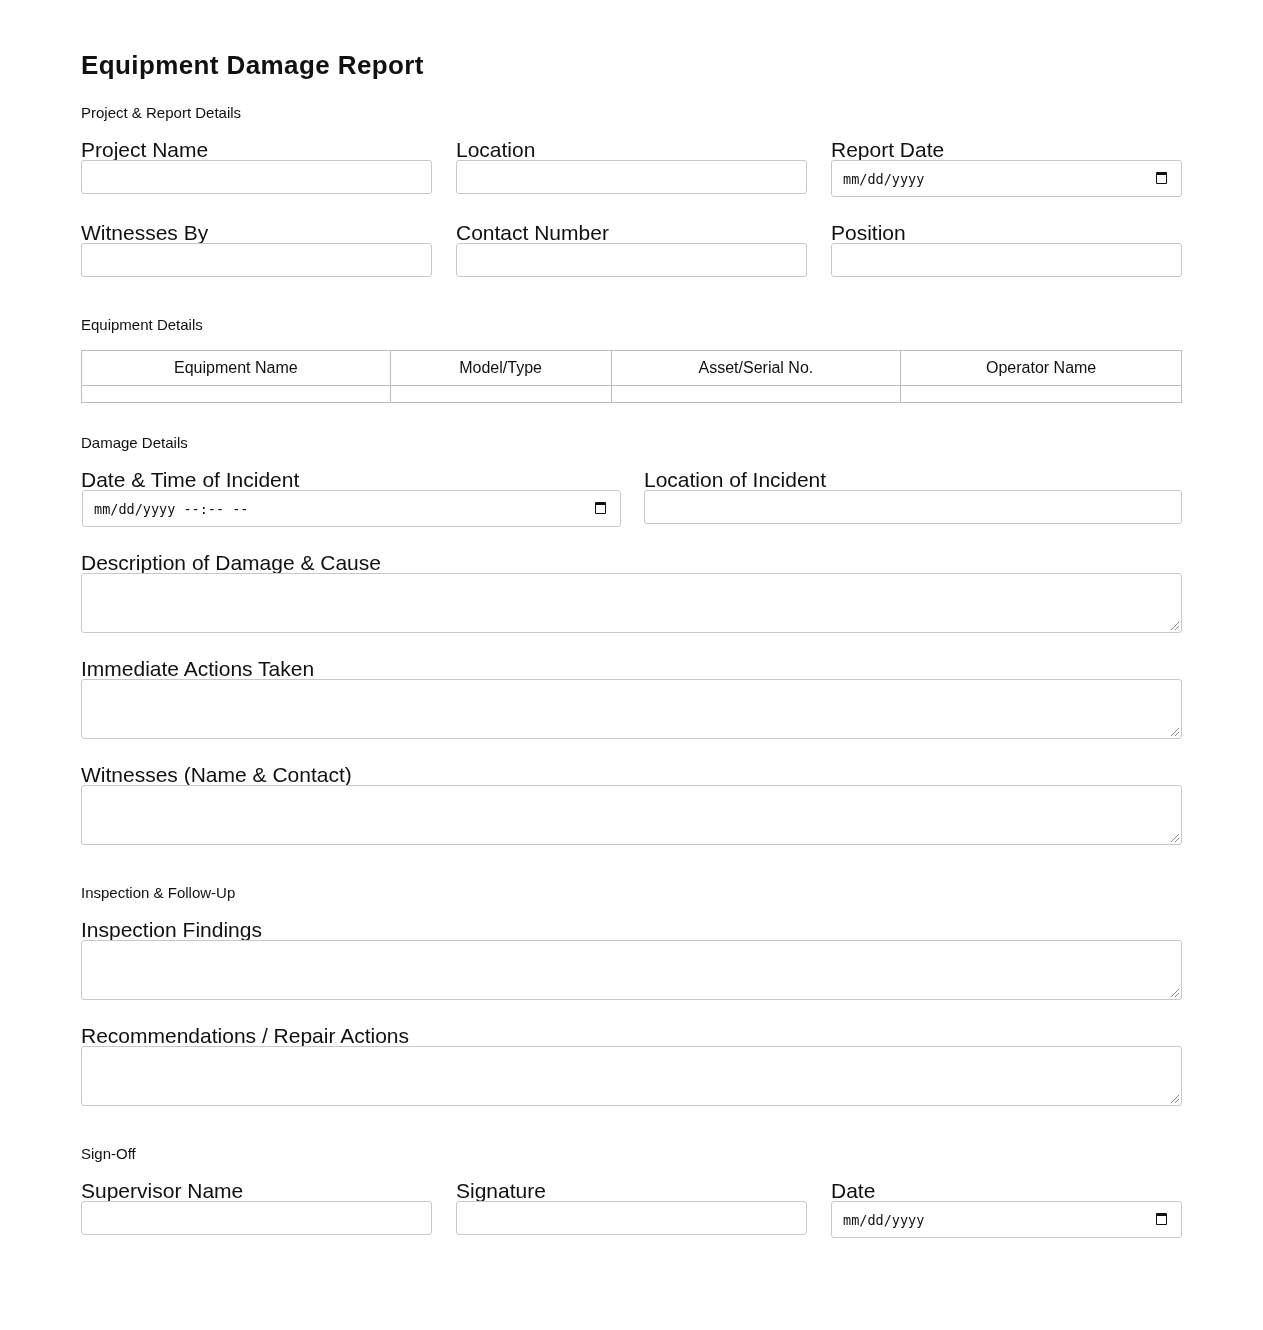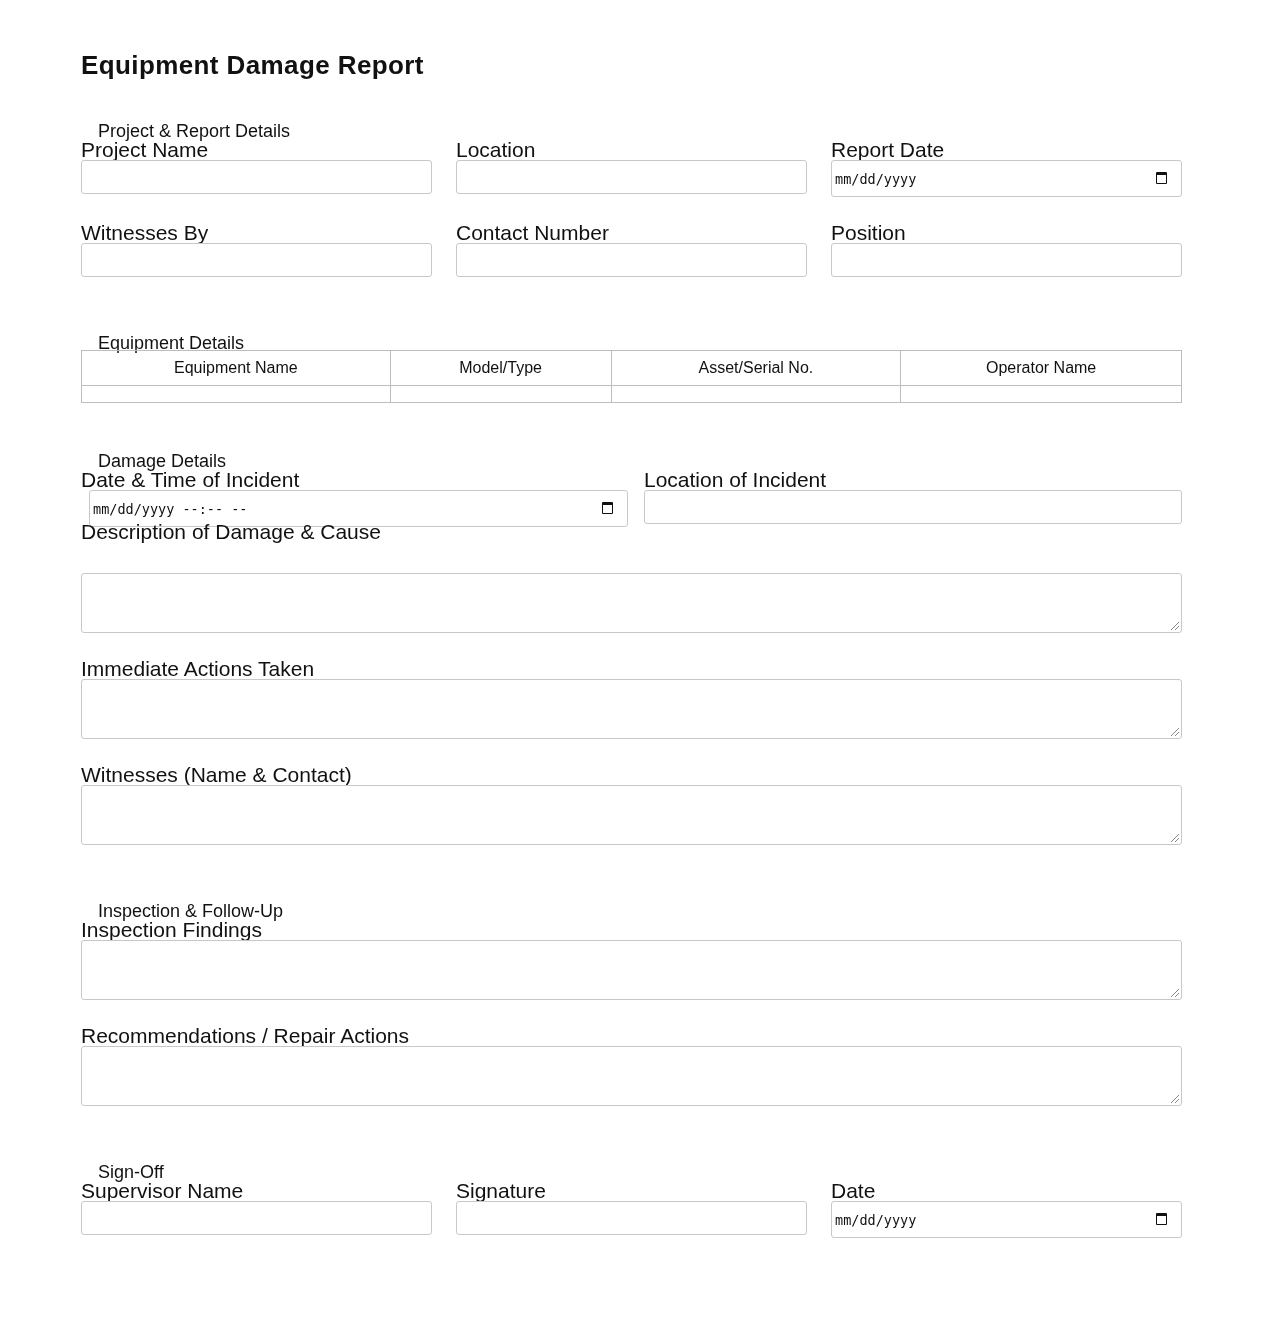--- a/index.html
+++ b/index.html
@@ -1,22 +1,22 @@
 <!DOCTYPE html>
 <html><head>
 <meta charset="utf-8">
 <style>
   html, body { margin: 0; padding: 0; background: #ffffff; }
   body { width: 1263px; height: 1330px; font-family: "Liberation Sans", sans-serif; color: #111; position: relative; }
   .page { position: absolute; left: 81px; top: 0; width: 1101px; }
   h1 { position: absolute; left: 0; top: 50px; margin: 0; font-size: 26px; font-weight: bold; letter-spacing: 0.4px; color: #111; font-family: "Liberation Sans", sans-serif; }
-  .section-title { position: absolute; left: 0; margin: 17px; font-size: 18px; font-weight: normal; color: #111; }
+  .section-title { position: absolute; left: 0; margin: 0; font-size: 15px; font-weight: normal; color: #111; }
   .label { position: absolute; font-size: 21px; color: #111; }
   .input { position: absolute; box-sizing: border-box; border: 1px solid #c8c8c8; border-radius: 3px; background: #fff; height: 34px; }
-  .date-input { height: 37px; font-family: "DejaVu Sans Mono", "Liberation Mono", monospace; font-size: 13.5px; color: #111; padding-left: 3px; display: flex; align-items: center; }
+  .date-input { height: 37px; font-family: "DejaVu Sans Mono", "Liberation Mono", monospace; font-size: 13.5px; color: #111; padding-left: 11px; display: flex; align-items: center; }
   .cal-icon { position: absolute; right: 14px; top: 11px; width: 11px; height: 12px; border: 1.5px solid #111; border-top-width: 3px; border-radius: 1px; box-sizing: border-box; }
   .textarea { position: absolute; box-sizing: border-box; border: 1px solid #c8c8c8; border-radius: 3px; background: #fff; height: 60px; width: 1101px; left: 0; }
   .resize-icon { position: absolute; right: 2px; bottom: 2px; width: 8px; height: 8px;
     background: linear-gradient(135deg, transparent 0 45%, #888 45% 52%, transparent 52% 70%, #888 70% 77%, transparent 77%); }
   table { position: absolute; left: 0; top: 350px; width: 1101px; border-collapse: collapse; }
   th, td { border: 1px solid #bdbdbd; text-align: left; font-weight: normal; font-size: 16px; padding: 0 10px; }
   th { height: 34px; text-align: center; }
   td { height: 16px; padding: 0; }
 </style>
 </head>
@@ -71,29 +71,29 @@
         <td></td>
         <td></td>
         <td></td>
       </tr>
     </tbody>
   </table>
 
   <h2 class="section-title" style="top:434px">Damage Details</h2>
 
   <span class="label" style="left:0;top:468px">Date &amp; Time of Incident</span>
-  <div class="input date-input" style="left:8px;top:490px;width:539px">
+  <div class="input date-input" style="left:1px;top:490px;width:539px">
     <span>mm/dd/yyyy --:-- --</span>
     <span class="cal-icon"></span>
   </div>
 
   <span class="label" style="left:563px;top:468px">Location of Incident</span>
   <div class="input" style="left:563px;top:490px;width:538px"></div>
 
-  <span class="label" style="left:0;top:520px">Description of Damage &amp; Cause</span>
+  <span class="label" style="left:0;top:551px">Description of Damage &amp; Cause</span>
   <div class="textarea" style="top:573px">
     <span class="resize-icon"></span>
   </div>
 
   <span class="label" style="left:0;top:657px">Immediate Actions Taken</span>
   <div class="textarea" style="top:679px">
     <span class="resize-icon"></span>
   </div>
 
   <span class="label" style="left:0;top:763px">Witnesses (Name &amp; Contact)</span>

